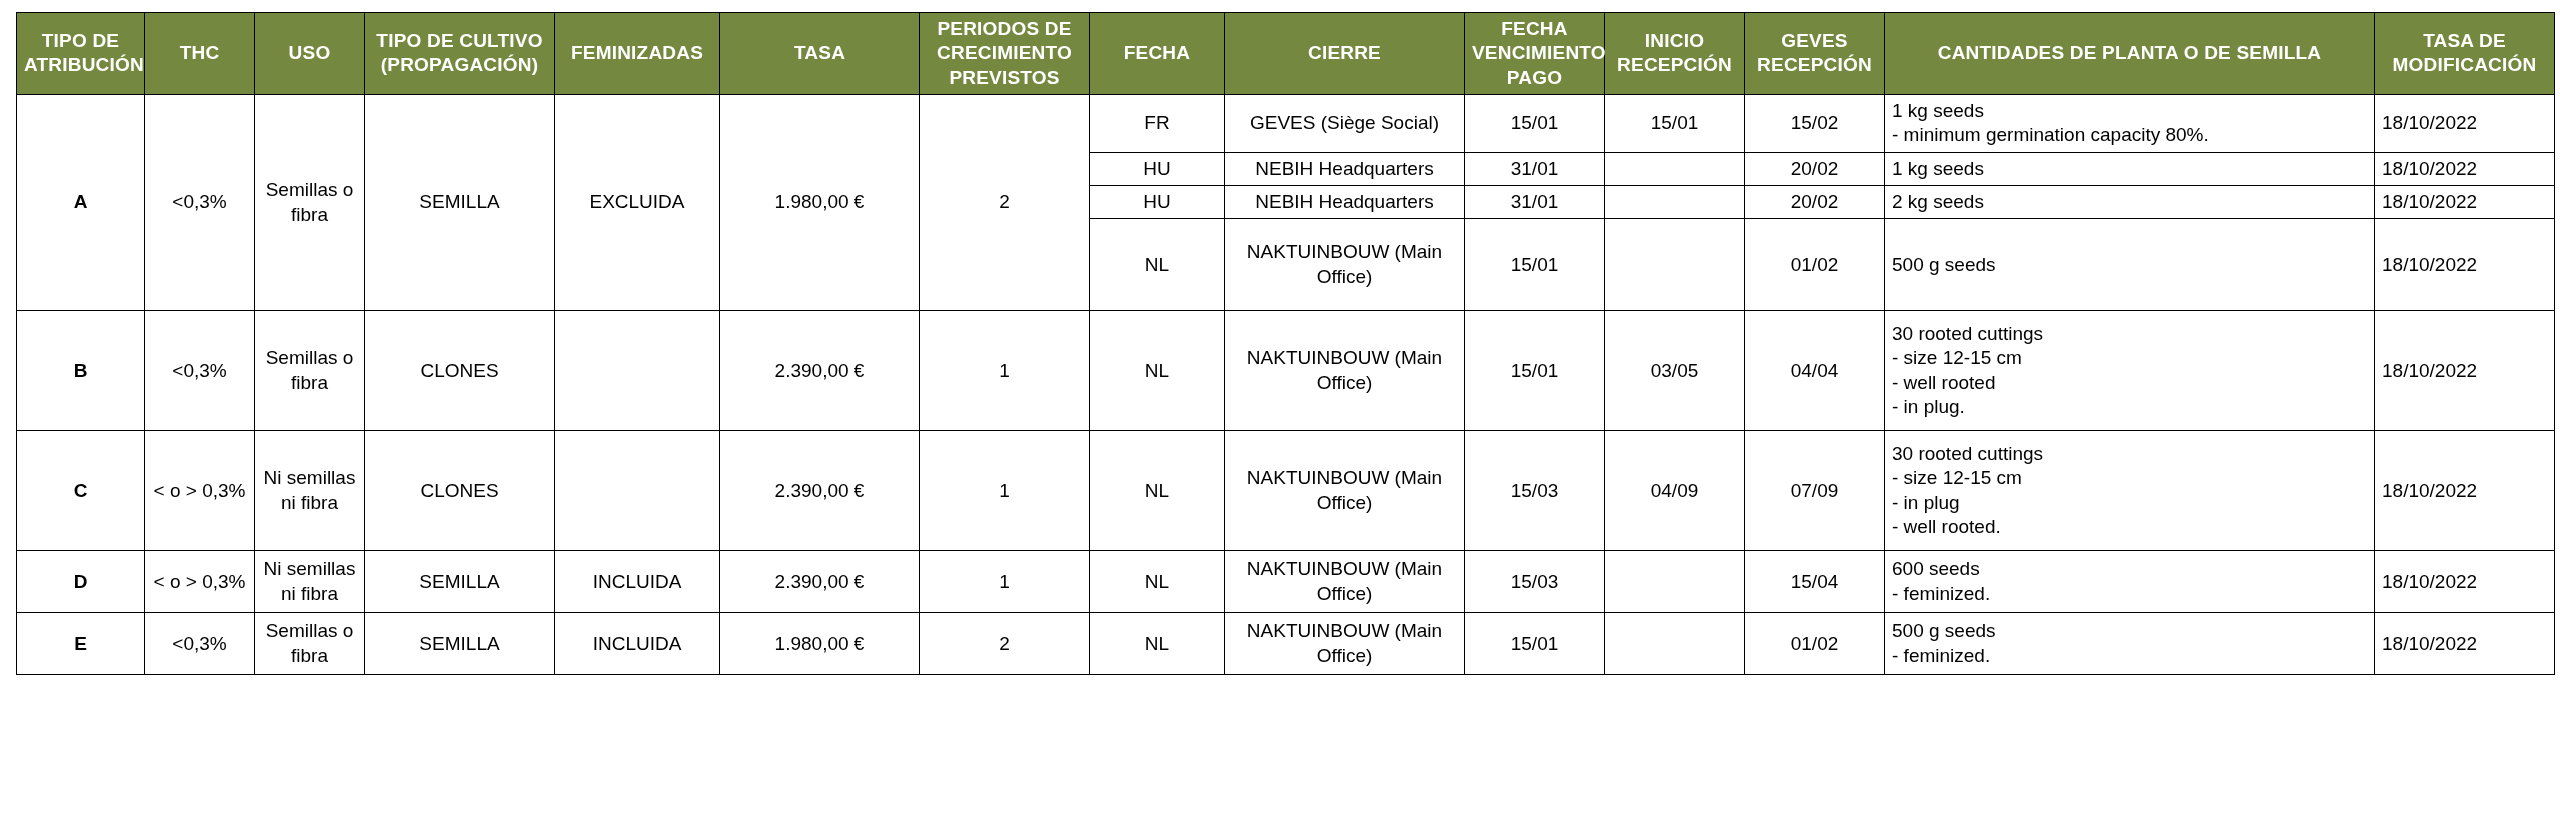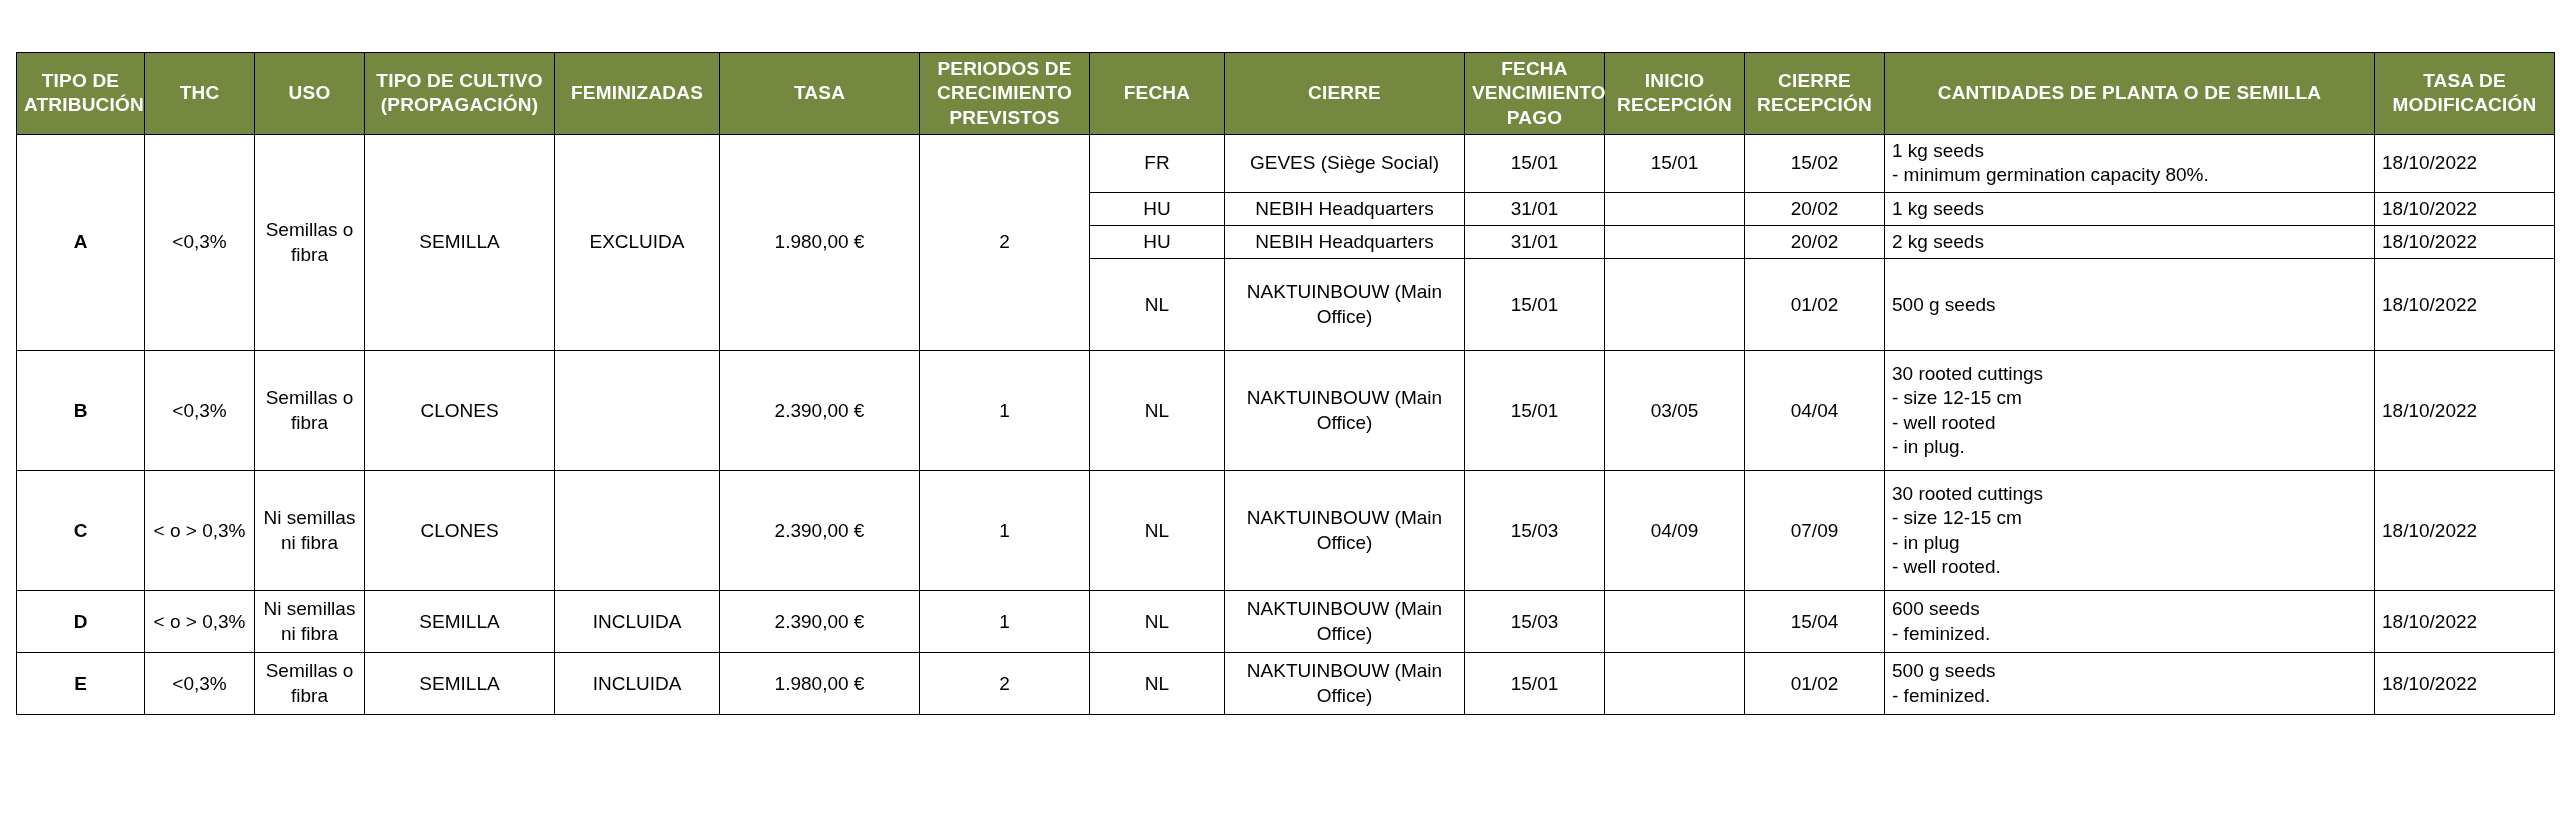--- a/index.html
+++ b/index.html
@@ -15,21 +15,20 @@
   }
   .sheet {
     padding: 12px 16px 0 16px;
     box-sizing: border-box;
   }
   table.grid {
     border-collapse: collapse;
     table-layout: fixed;
     width: 2528px;
     font-size: 19px;
-    margin-top: 40px;
   }
   table.grid th, table.grid td {
     border: 1px solid #000000;
     padding: 4px 7px;
     vertical-align: middle;
     line-height: 1.28;
   }
   thead th {
     background: #74893f;
     color: #ffffff;
@@ -72,21 +71,21 @@
         <th>THC</th>
         <th>USO</th>
         <th>TIPO DE CULTIVO (PROPAGACIÓN)</th>
         <th>FEMINIZADAS</th>
         <th>TASA</th>
         <th>PERIODOS DE CRECIMIENTO PREVISTOS</th>
         <th>FECHA</th>
         <th>CIERRE</th>
         <th>FECHA VENCIMIENTO PAGO</th>
         <th>INICIO RECEPCIÓN</th>
-        <th>CIERRE RECEPCIÓN</th>
+        <th>GEVES RECEPCIÓN</th>
         <th>CANTIDADES DE PLANTA O DE SEMILLA</th>
         <th>TASA DE MODIFICACIÓN</th>
       </tr>
     </thead>
     <tbody>
 
       <tr>
         <td class="c b" rowspan="4">A</td>
         <td class="c" rowspan="4">&lt;0,3%</td>
         <td class="c" rowspan="4">Semillas o fibra</td>

